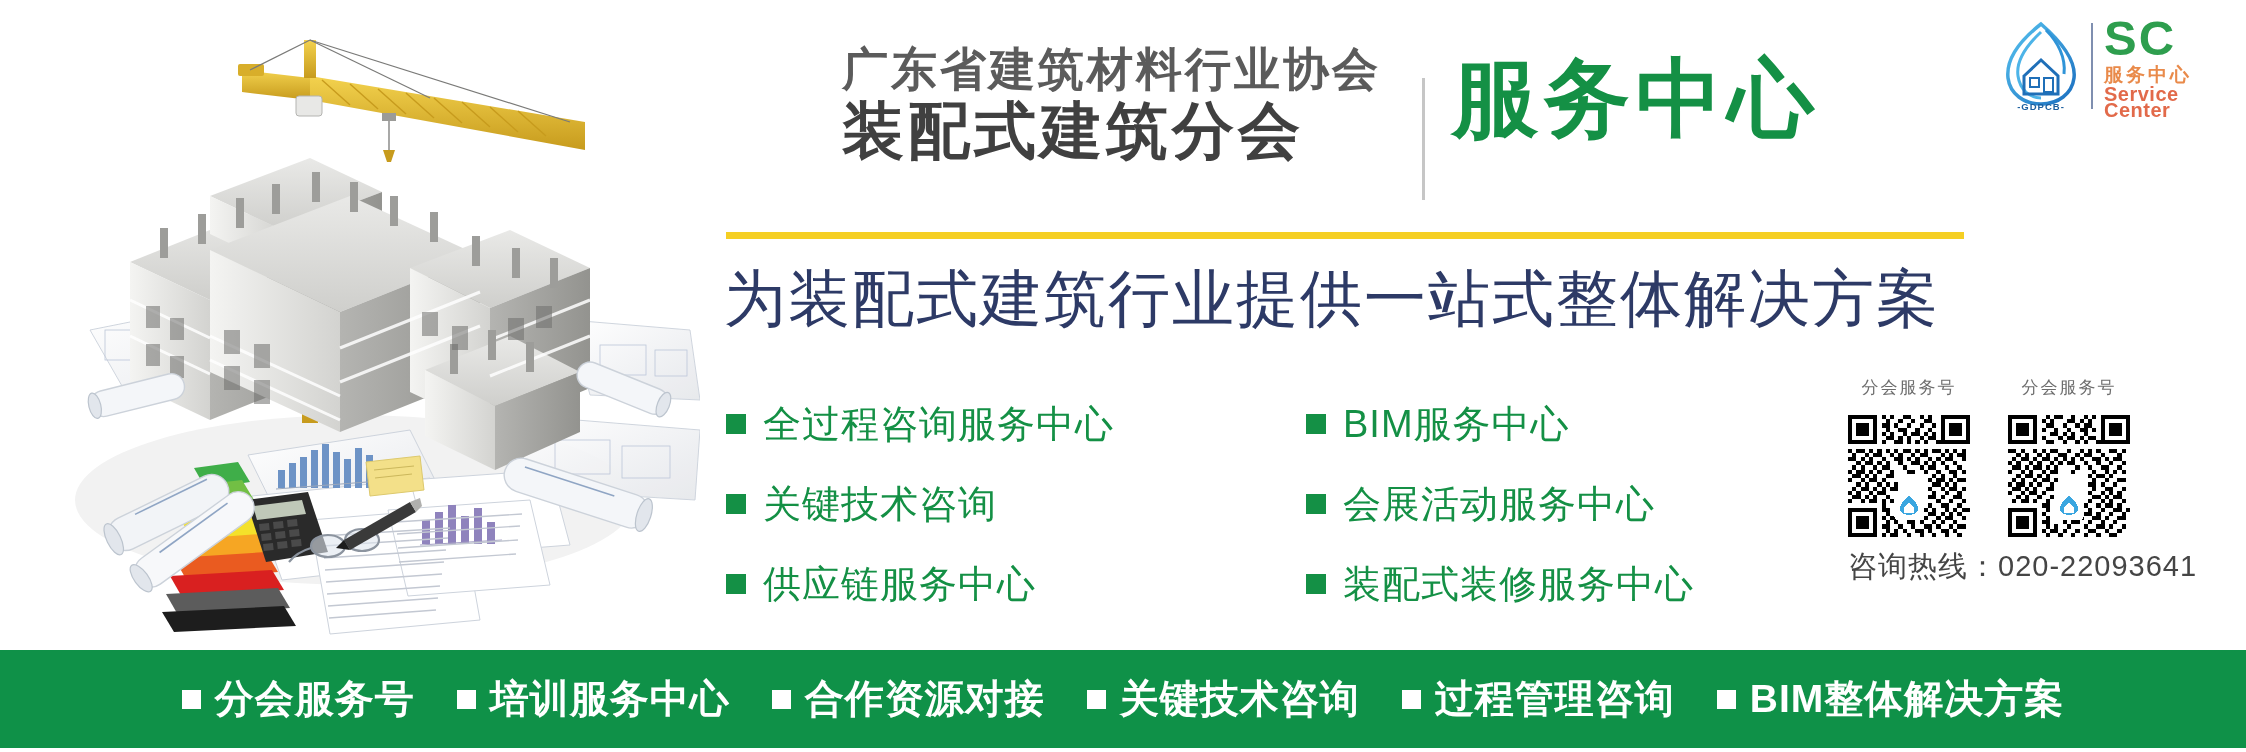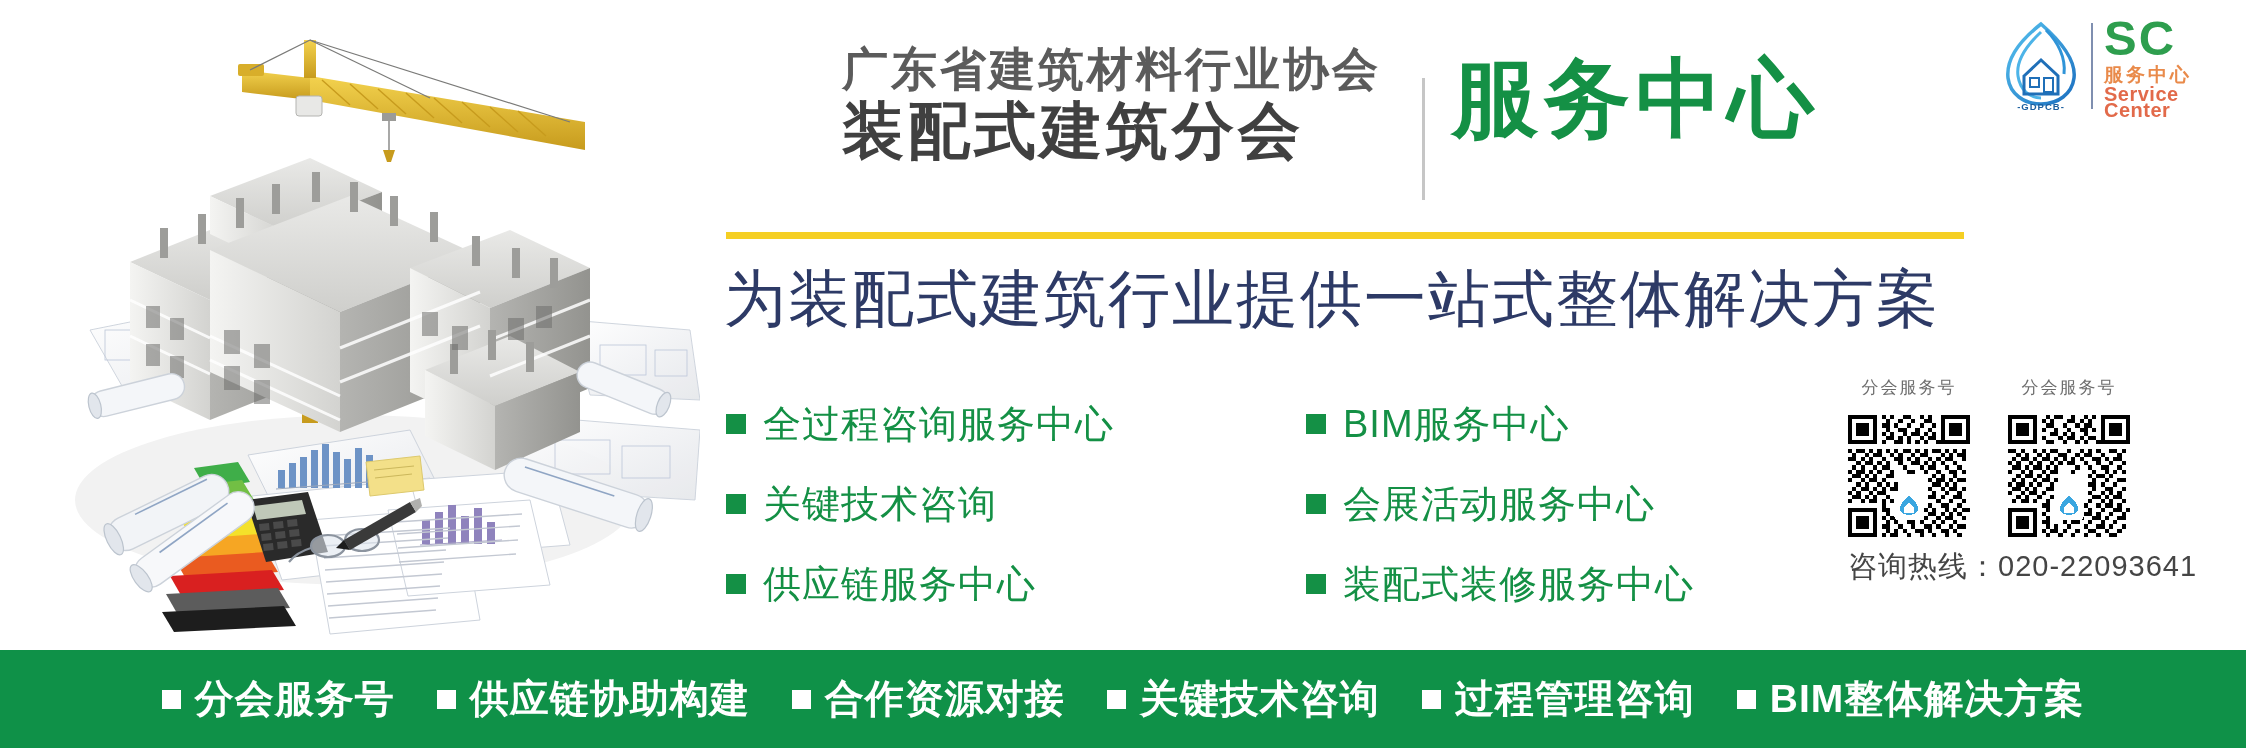--- a/index.html
+++ b/index.html
@@ -1041,21 +1041,21 @@
   <div id="hotline">咨询热线：020-22093641</div>
 
   <div id="bottom-bar">
     <div id="bottom-items">
       <div class="bar-item">
         <span class="bar-bullet"></span>
         <span class="bar-label">分会服务号</span>
       </div>
       <div class="bar-item">
         <span class="bar-bullet"></span>
-        <span class="bar-label">供应链协助构建</span>
+        <span class="bar-label">培训服务中心</span>
       </div>
       <div class="bar-item">
         <span class="bar-bullet"></span>
         <span class="bar-label">合作资源对接</span>
       </div>
       <div class="bar-item">
         <span class="bar-bullet"></span>
         <span class="bar-label">关键技术咨询</span>
       </div>
       <div class="bar-item">

